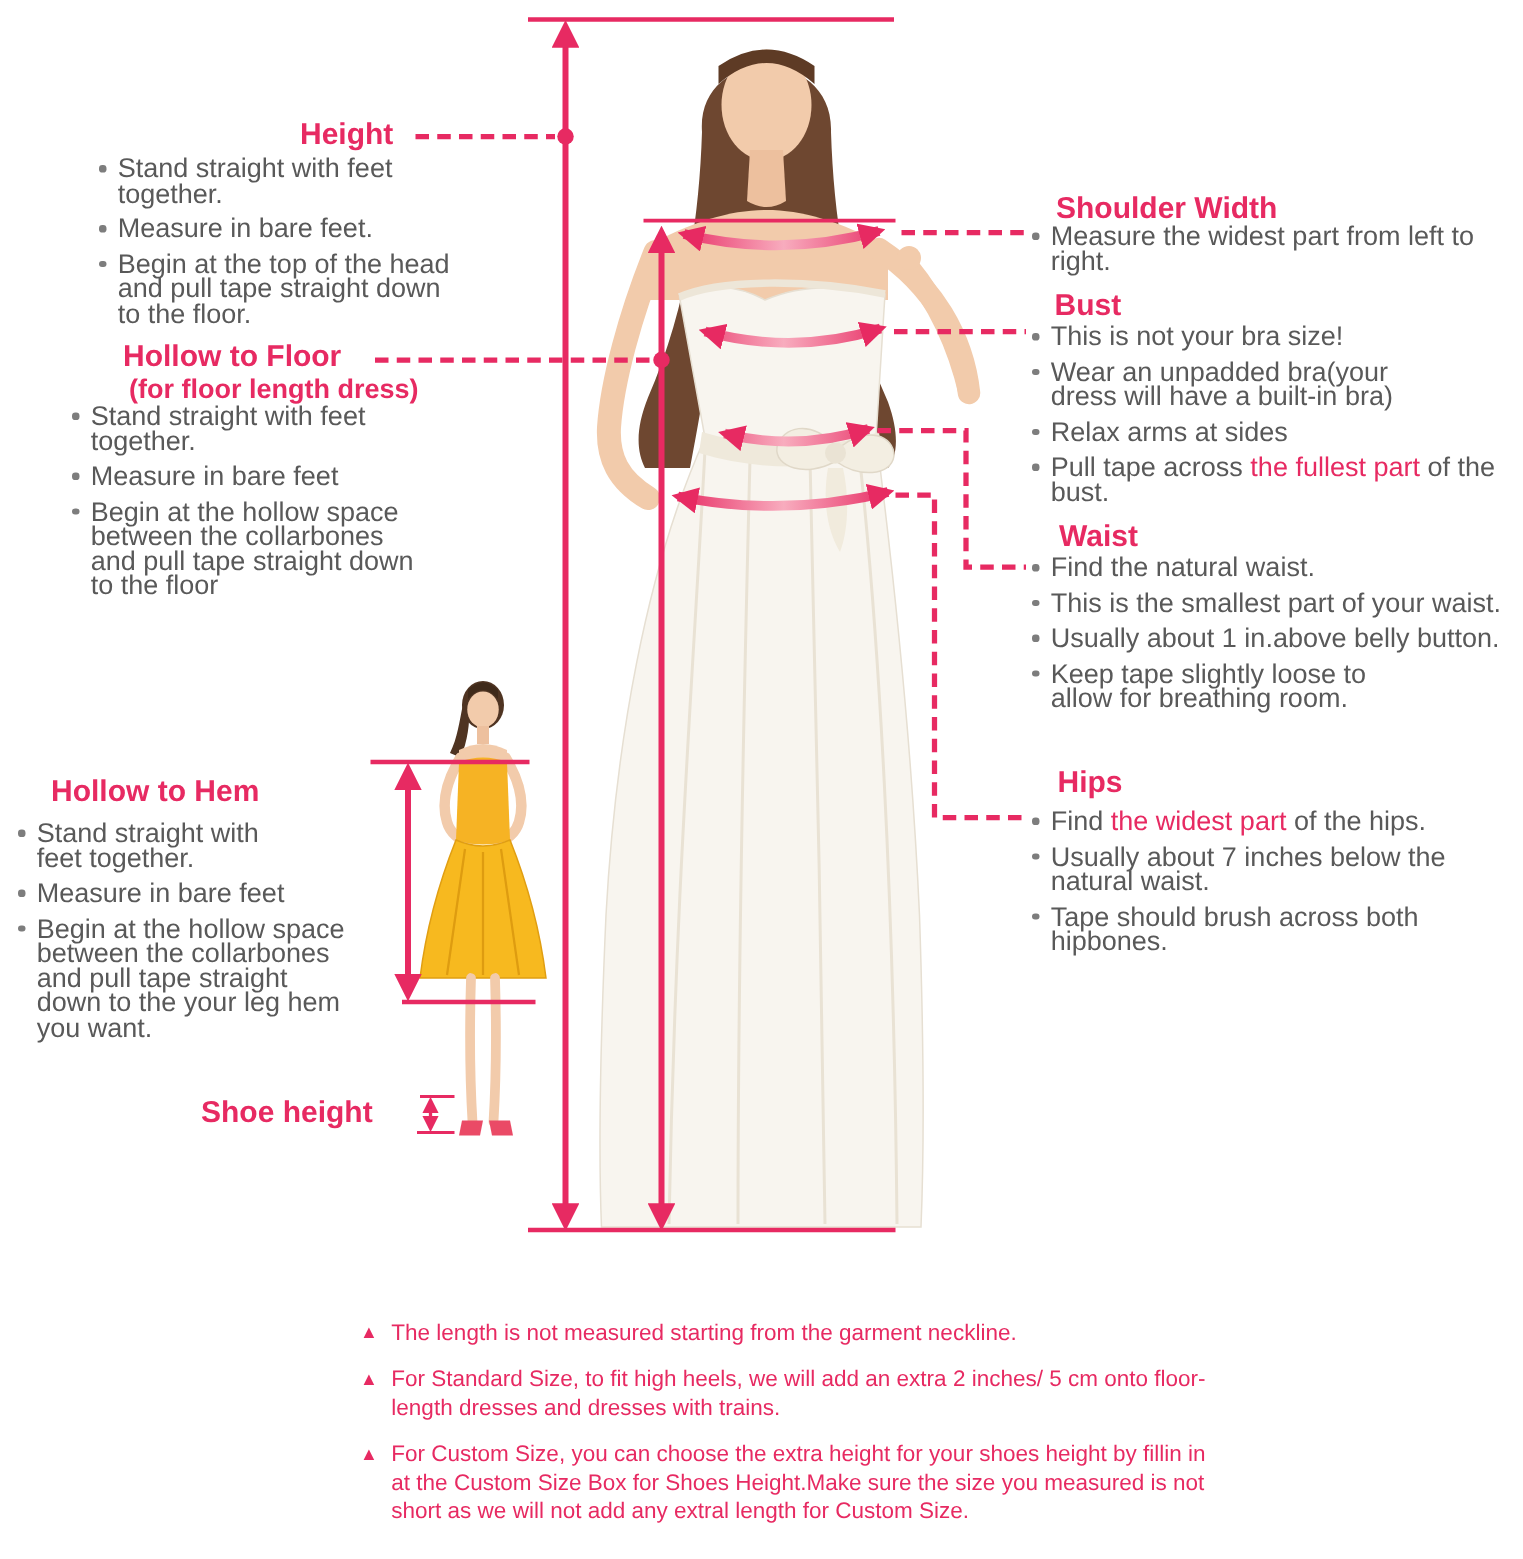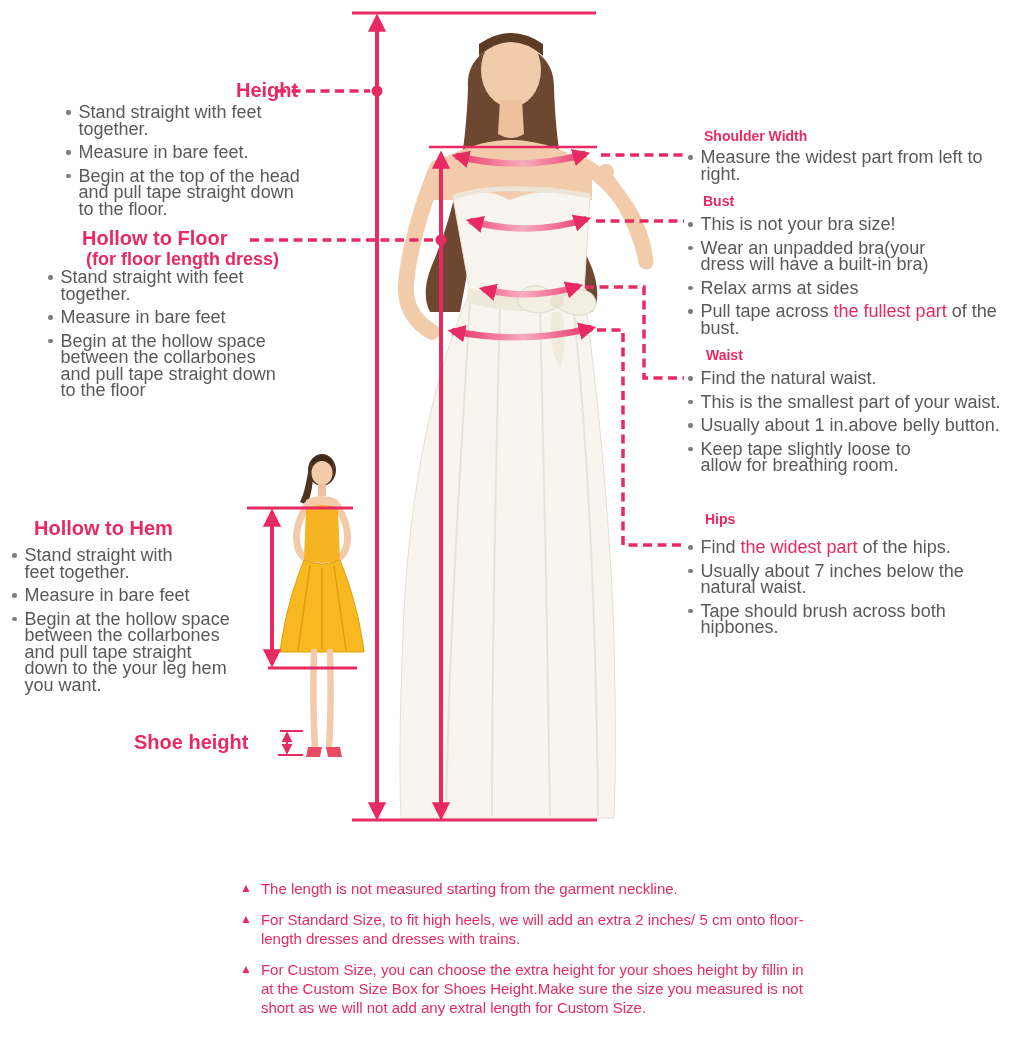--- a/index.html
+++ b/index.html
@@ -1,21 +1,21 @@
 <!DOCTYPE html>
 <html><head>
 <meta charset="utf-8">
 <style>
   :root{ --accent:#E72A62; --gray:#595959; }
   html,body{margin:0;padding:0;background:#fff;}
   .canvas{position:relative;width:1015px;height:1039px;background:#ffffff;
           font-family:"Liberation Sans",sans-serif;overflow:hidden;}
   .art{position:absolute;left:0;top:0;}
   .h-title{position:absolute;color:var(--accent);font-weight:bold;font-size:20px;white-space:nowrap;}
-  .h-title.rt{font-size:14px;}
+  .h-title.rt{font-size:20px;}
   .sub{position:absolute;color:var(--accent);font-size:18px;font-weight:bold;white-space:nowrap;}
   .blist{position:absolute;font-size:18px;color:var(--gray);line-height:16.5px;}
   .bi{display:flex;gap:8px;margin-bottom:7px;}
   .dot{flex:0 0 auto;width:4.5px;height:4.5px;border-radius:50%;background:#7d7d7d;margin-top:6px;}
   .hl{color:var(--accent);}
   .w170{max-width:170px;} .w213{max-width:213px;} .w225{max-width:225px;}
   .w228{max-width:228px;} .w245{max-width:245px;} .w270{max-width:270px;}
   .fn{position:absolute;color:var(--accent);font-size:15px;line-height:19px;}
   .fn-item{display:flex;gap:9px;margin-bottom:12px;}
   .tri{flex:0 0 auto;font-size:12px;line-height:19px;}
@@ -116,21 +116,21 @@
       <line x1="247" y1="508" x2="353" y2="508" stroke-width="3"></line>
       <line x1="272" y1="513" x2="272" y2="663" stroke-width="4" marker-start="url(#ah)" marker-end="url(#ah)"></line>
       <line x1="268" y1="668" x2="357" y2="668" stroke-width="3"></line>
 
       <line x1="280" y1="731" x2="303" y2="731" stroke-width="2"></line>
       <line x1="287" y1="734" x2="287" y2="752" stroke-width="2.2" marker-start="url(#ah3)" marker-end="url(#ah3)"></line>
       <line x1="278" y1="755" x2="303" y2="755" stroke-width="2"></line>
     </g>
   </svg>
 
-  <div class="h-title" style="left:200px;top:79px;margin-left:36px;">Height</div>
+  <div class="h-title" style="left:200px;top:79px;">Height</div>
   <div class="blist" style="left:66px;top:104px;width:260px;">
     <div class="bi">
         <span class="dot"></span>
         <span class="w225">Stand straight with feet together.</span>
       </div>
     <div class="bi">
         <span class="dot"></span>
         <span class="w225">Measure in bare feet.</span>
       </div>
     <div class="bi">

